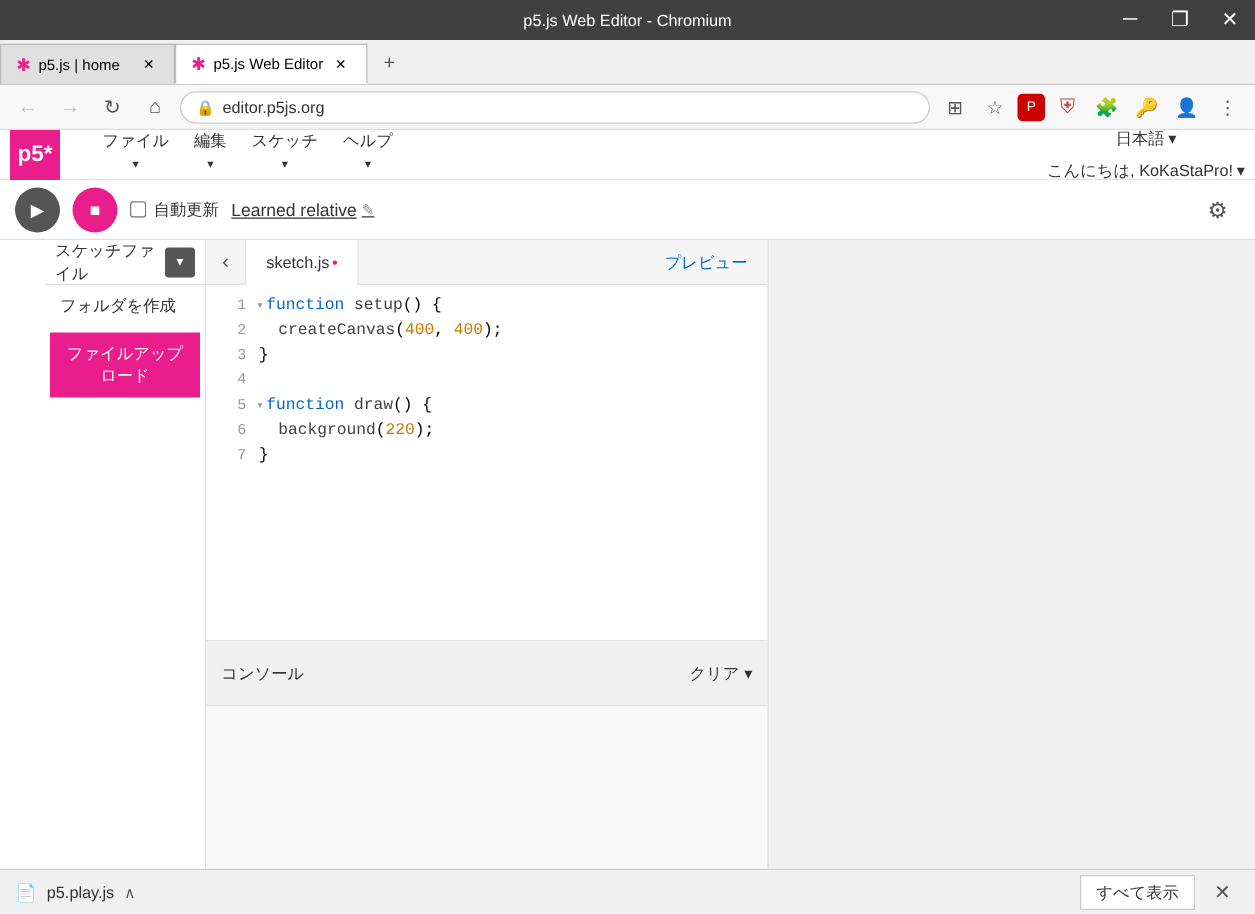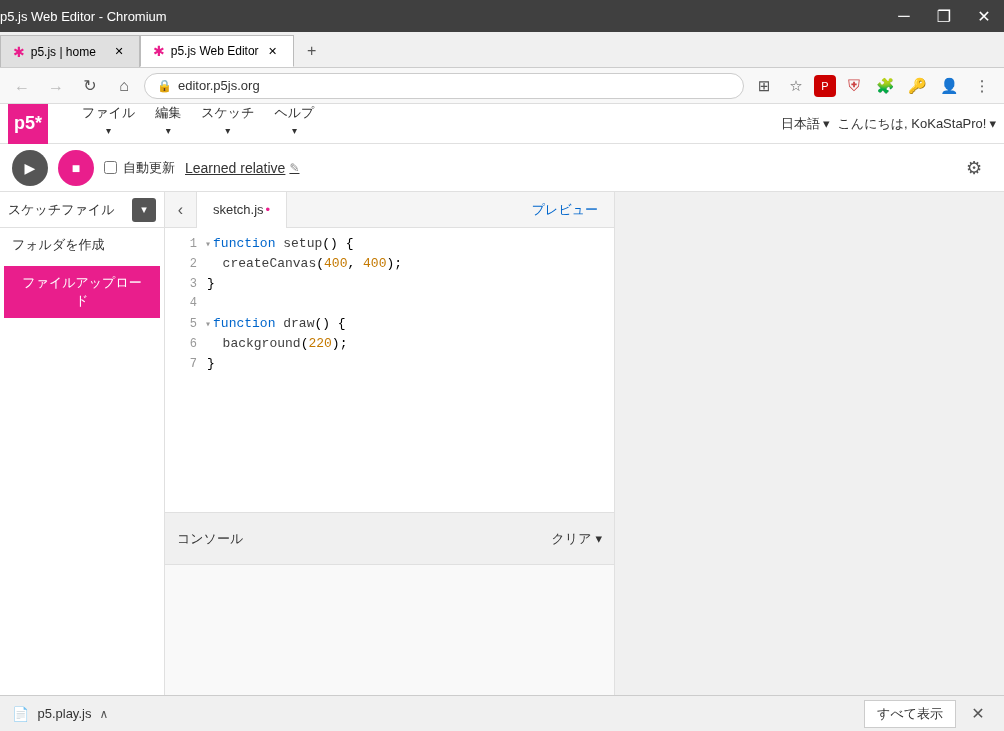--- a/index.html
+++ b/index.html
@@ -4,20 +4,21 @@
   <style>
     * { box-sizing: border-box; margin: 0; padding: 0; }
     body { font-family: 'Segoe UI', Arial, sans-serif; font-size: 13px; background: #fff; overflow: hidden; width: 1004px; height: 731px; }
 
     
     .browser-title-bar {
       background: #404040;
       height: 32px;
       display: flex;
       align-items: center;
+      justify-content: center;
       color: #fff;
       font-size: 13px;
       position: relative;
     }
     .browser-title-bar .title-text { color: #fff; }
     .browser-win-controls {
       position: absolute;
       right: 0;
       top: 0;
       height: 32px;
@@ -158,20 +159,21 @@
       flex-direction: column;
     }
     .menu-arrow { font-size: 10px; }
     .app-bar-right {
       margin-left: auto;
       display: flex;
       align-items: center;
       gap: 8px;
       font-size: 13px;
       color: #333;
+      flex-direction: column;
     }
     .lang-selector {
       display: flex; align-items: center; gap: 3px; cursor: pointer;
     }
 
     
     .toolbar {
       background: #fff;
       height: 48px;
       display: flex;
@@ -220,20 +222,21 @@
       height: calc(731px - 32px - 36px - 36px - 40px - 48px - 36px);
     }
 
     
     .file-panel {
       width: 165px;
       background: #fff;
       border-right: 1px solid #e0e0e0;
       display: flex;
       flex-direction: column;
+      padding-left: 36px;
     }
     .file-panel-header {
       display: flex;
       align-items: center;
       padding: 0 8px;
       height: 36px;
       border-bottom: 1px solid #e0e0e0;
       gap: 4px;
     }
     .file-panel-title {

